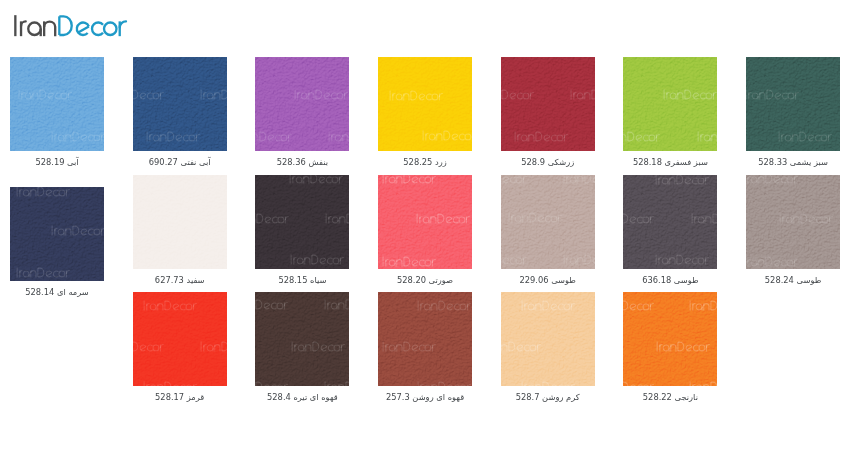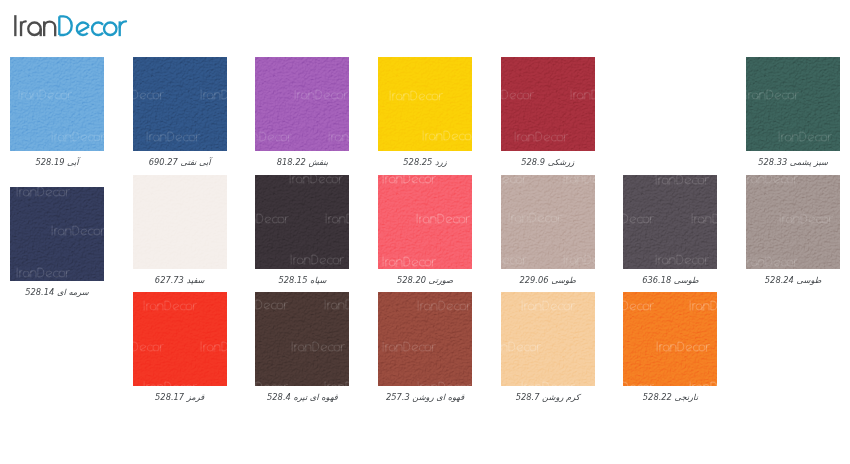--- a/index.html
+++ b/index.html
@@ -1,18 +1,18 @@
 <!DOCTYPE html>
 <html lang="fa"><head>
 <meta charset="utf-8">
 <title>IranDecor</title>
 <style>
   html,body{margin:0;padding:0;background:#fff;}
   body{width:850px;height:464px;font-family:"DejaVu Sans",sans-serif;overflow:hidden;}
-  .page{position:relative;width:850px;height:464px;background:#fff;font-style:italic;}
+  .page{position:relative;width:850px;height:464px;background:#fff;}
   .logo{position:absolute;left:13.4px;top:13.65px;width:115.33px;height:23.33px;}
   .logo svg{display:block;width:115.33px;height:23.33px;}
   .grid{position:absolute;left:0;top:0;width:850px;height:464px;}
   .cell{position:absolute;width:94px;}
   .chip{position:relative;width:94px;height:94px;overflow:hidden;}
   .wmlayer{position:absolute;left:0;top:0;width:94px;height:94px;overflow:hidden;
            color:rgba(255,255,255,.13);}
   .wmlayer.faint{color:rgba(255,255,255,.22);}
   .wmlayer.hidden{color:rgba(255,255,255,0);}
   .wm{position:absolute;display:block;width:54.5px;height:11.02px;overflow:visible;}
@@ -123,21 +123,21 @@
               <use href="#wmlogo"></use>
             </svg>
             <svg class="wm" style="left:73.0px;top:74.0px" viewBox="-1.15 -1.15 113.69 23.00">
               <use href="#wmlogo"></use>
             </svg>
           </div>
           <svg class="grain" width="94" height="94">
             <rect width="94" height="94" filter="url(#leather)"></rect>
           </svg>
         </div>
-        <div class="caption">بنفش 818.22</div>
+        <div class="caption">بنفش 528.36</div>
       </div>
 <div class="cell" style="left:378.01px;top:57.0px">
         <div class="chip" style="background:#fbd006">
           <div class="wmlayer faint">
             <svg class="wm" style="left:11.0px;top:33.0px" viewBox="-1.15 -1.15 113.69 23.00">
               <use href="#wmlogo"></use>
             </svg>
             <svg class="wm" style="left:43.6px;top:73.0px" viewBox="-1.15 -1.15 113.69 23.00">
               <use href="#wmlogo"></use>
             </svg>
@@ -160,20 +160,39 @@
             <svg class="wm" style="left:13.2px;top:74.0px" viewBox="-1.15 -1.15 113.69 23.00">
               <use href="#wmlogo"></use>
             </svg>
           </div>
           <svg class="grain" width="94" height="94">
             <rect width="94" height="94" filter="url(#leather)"></rect>
           </svg>
         </div>
         <div class="caption">زرشکی 528.9</div>
       </div>
+<div class="cell" style="left:623.35px;top:57.0px">
+        <div class="chip" style="background:#9ec73f">
+          <div class="wmlayer faint">
+            <svg class="wm" style="left:39.5px;top:32.4px" viewBox="-1.15 -1.15 113.69 23.00">
+              <use href="#wmlogo"></use>
+            </svg>
+            <svg class="wm" style="left:-17.2px;top:74.0px" viewBox="-1.15 -1.15 113.69 23.00">
+              <use href="#wmlogo"></use>
+            </svg>
+            <svg class="wm" style="left:74.0px;top:74.0px" viewBox="-1.15 -1.15 113.69 23.00">
+              <use href="#wmlogo"></use>
+            </svg>
+          </div>
+          <svg class="grain" width="94" height="94">
+            <rect width="94" height="94" filter="url(#leather)"></rect>
+          </svg>
+        </div>
+        <div class="caption">سبز فسفری 528.18</div>
+      </div>
 <div class="cell" style="left:746.02px;top:57.0px">
         <div class="chip" style="background:#3a6059">
           <div class="wmlayer">
             <svg class="wm" style="left:-1.0px;top:32.4px" viewBox="-1.15 -1.15 113.69 23.00">
               <use href="#wmlogo"></use>
             </svg>
             <svg class="wm" style="left:32.4px;top:74.0px" viewBox="-1.15 -1.15 113.69 23.00">
               <use href="#wmlogo"></use>
             </svg>
           </div>

